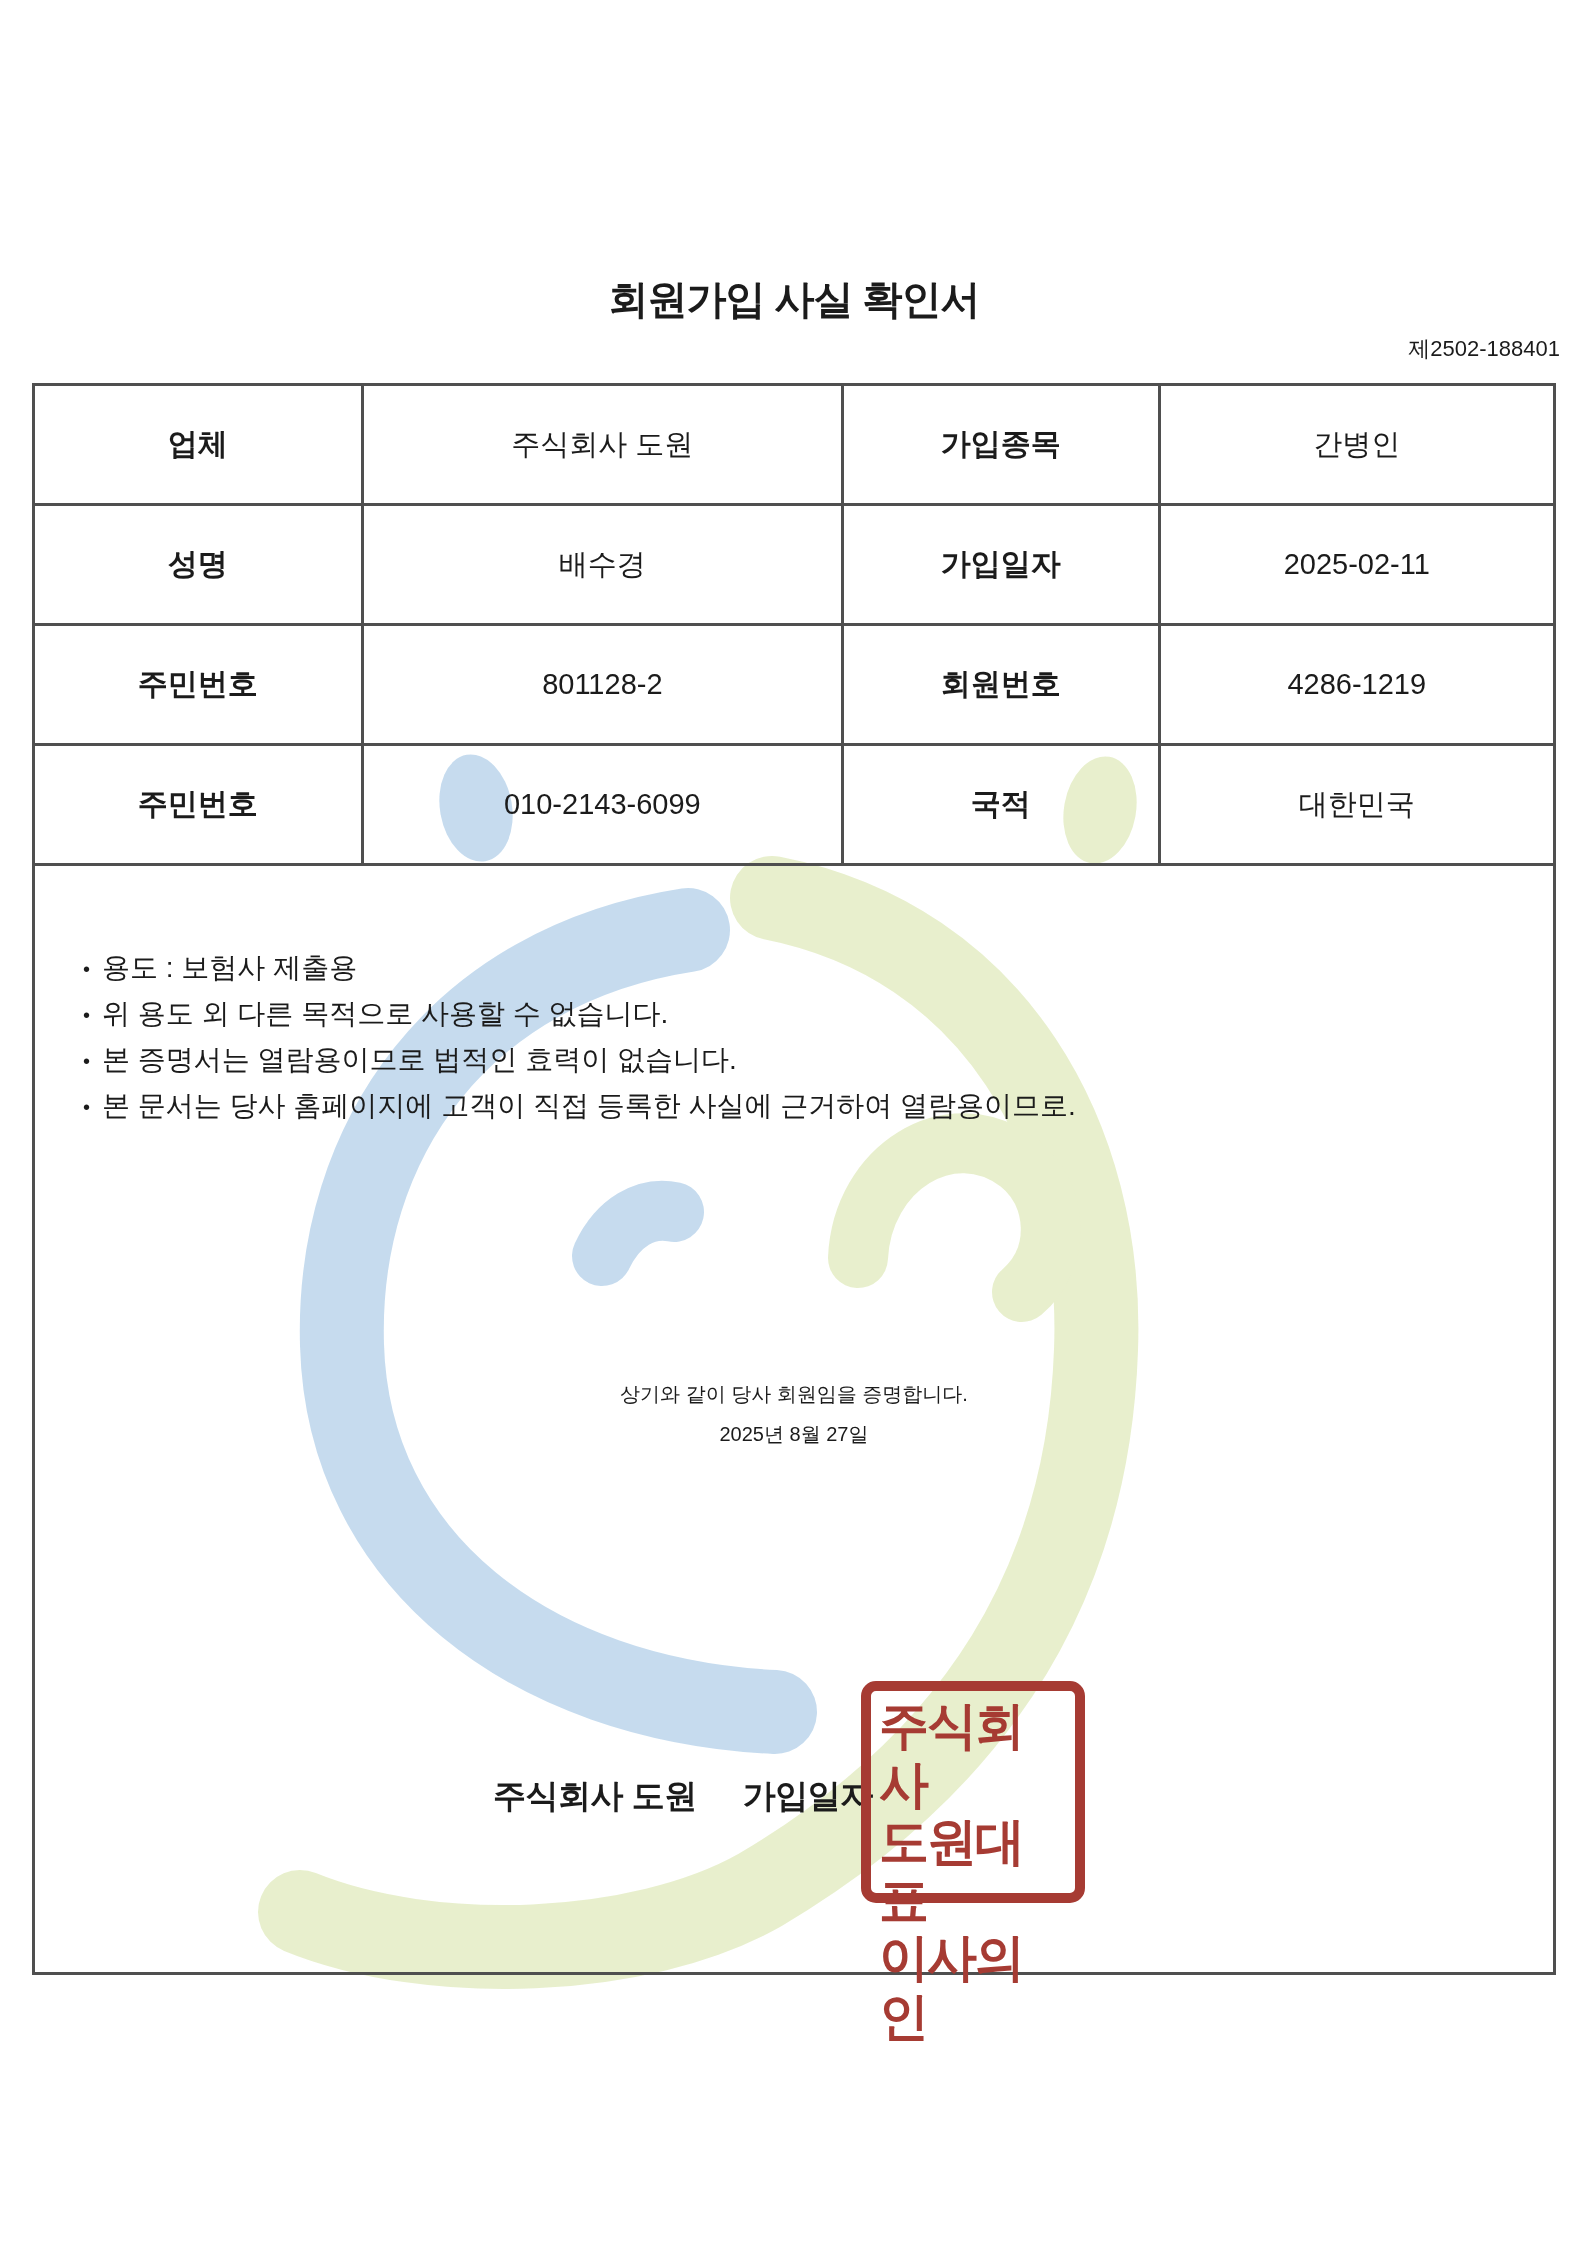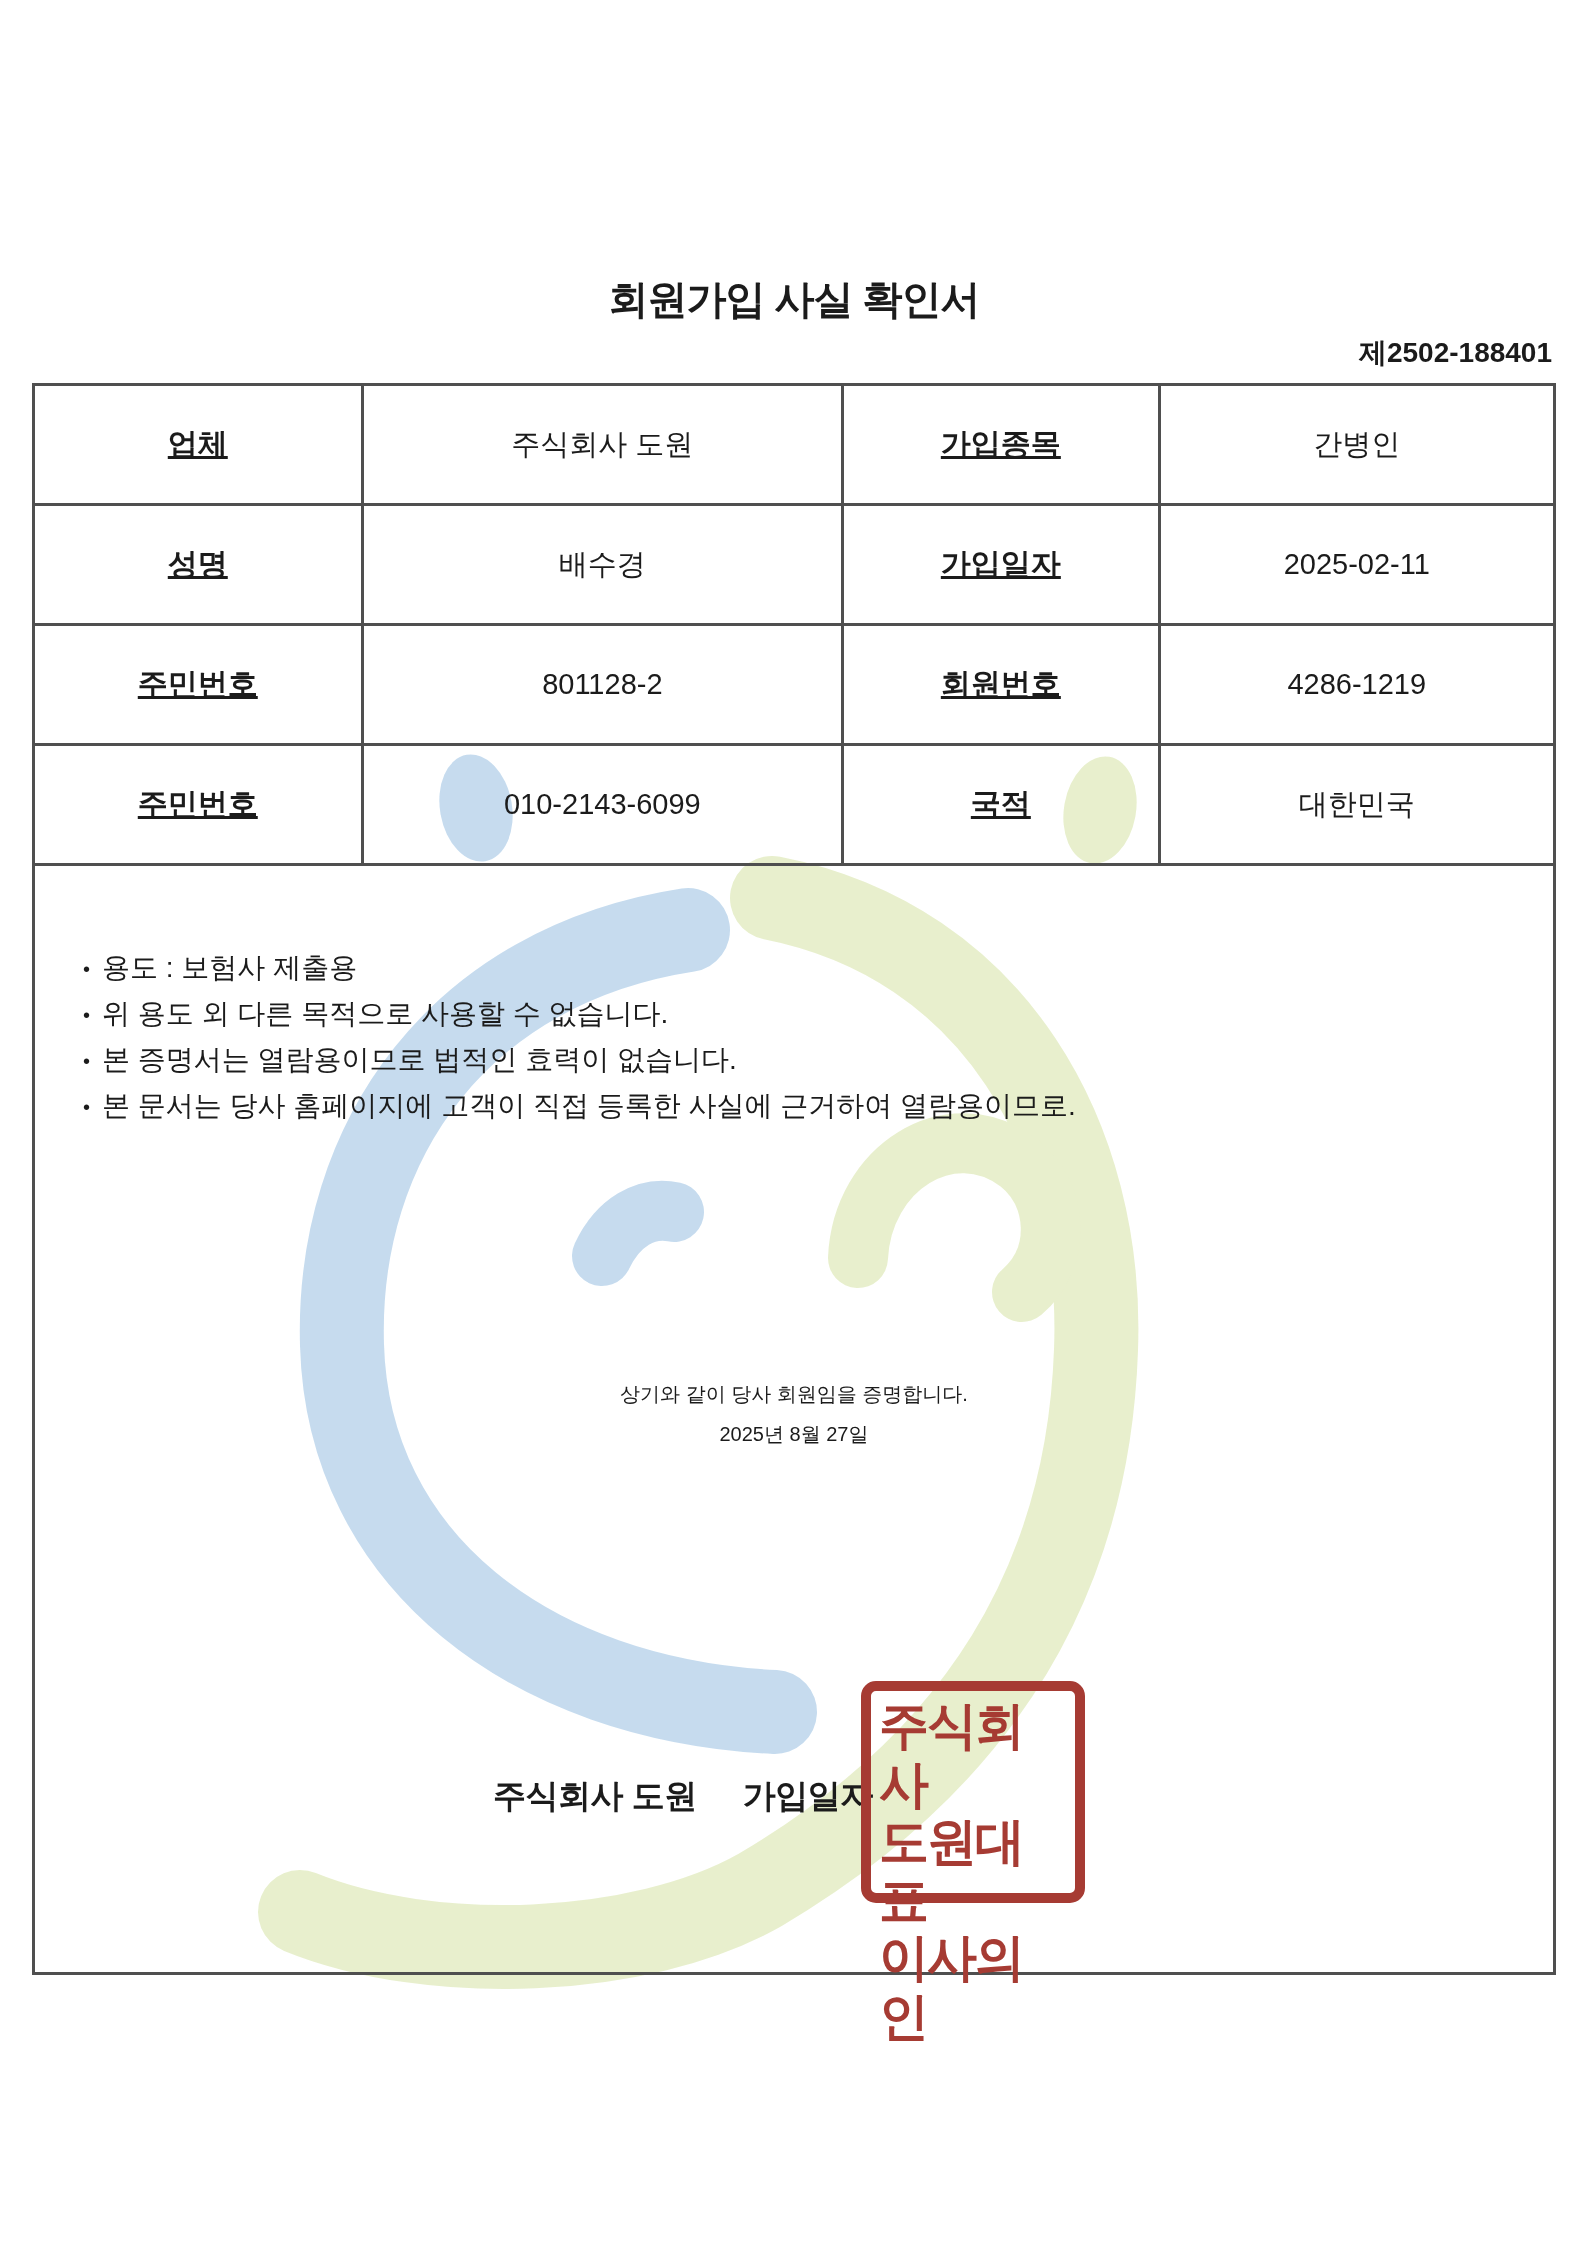--- a/index.html
+++ b/index.html
@@ -25,35 +25,35 @@
   .thin{stroke-width:60;}
   .wm-blue-fill{fill:var(--wm-blue);}
   .wm-green-fill{fill:var(--wm-green);}
   
   .title{
     position:absolute;left:0;top:272px;width:100%;
     text-align:center;font-size:40px;font-weight:700;letter-spacing:-1px;
     z-index:2;margin:0;
   }
   .doc-number{
-    position:absolute;right:36px;top:334px;
-    font-size:28px;font-weight:700;z-index:2;
+    position:absolute;right:28px;top:334px;
+    font-size:22px;font-weight:400;z-index:2;
   }
   
   table.info{
     position:absolute;left:32px;top:383px;width:1524px;height:483px;
     border-collapse:collapse;table-layout:fixed;z-index:1;
   }
   table.info td{
     border:3px solid var(--border);
     text-align:center;vertical-align:middle;
     font-size:29px;background:transparent;
     padding:0 8px;
   }
-  table.info td.lbl{font-weight:700;font-size:30px;text-decoration:underline;}
+  table.info td.lbl{font-weight:700;font-size:30px;}
   table.info tr{height:120px;}
   
   .notes-box{
     position:absolute;left:32px;top:863px;width:1524px;height:1112px;
     border:3px solid var(--border);box-sizing:border-box;
     z-index:1;background:transparent;
   }
   ul.notes{
     list-style:none;margin:0;padding:86px 40px 0 48px;
   }

